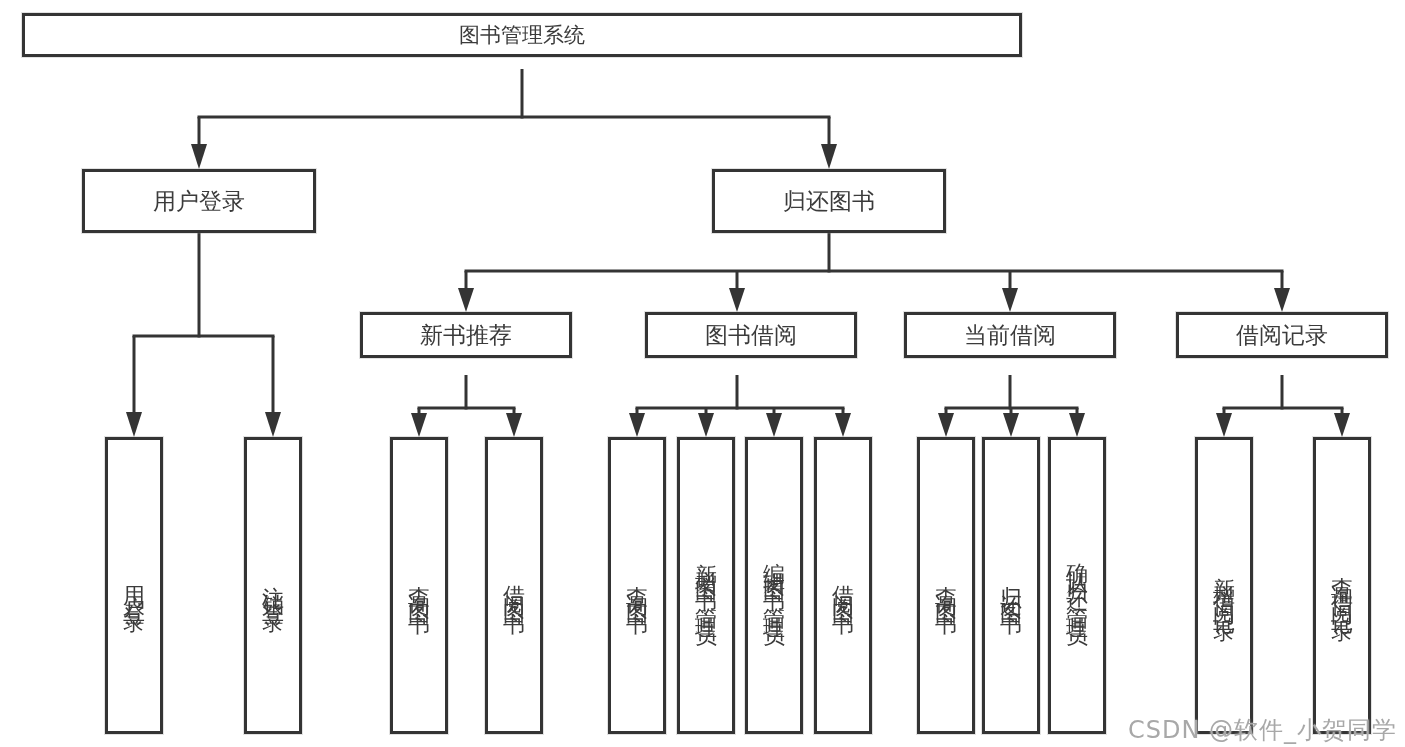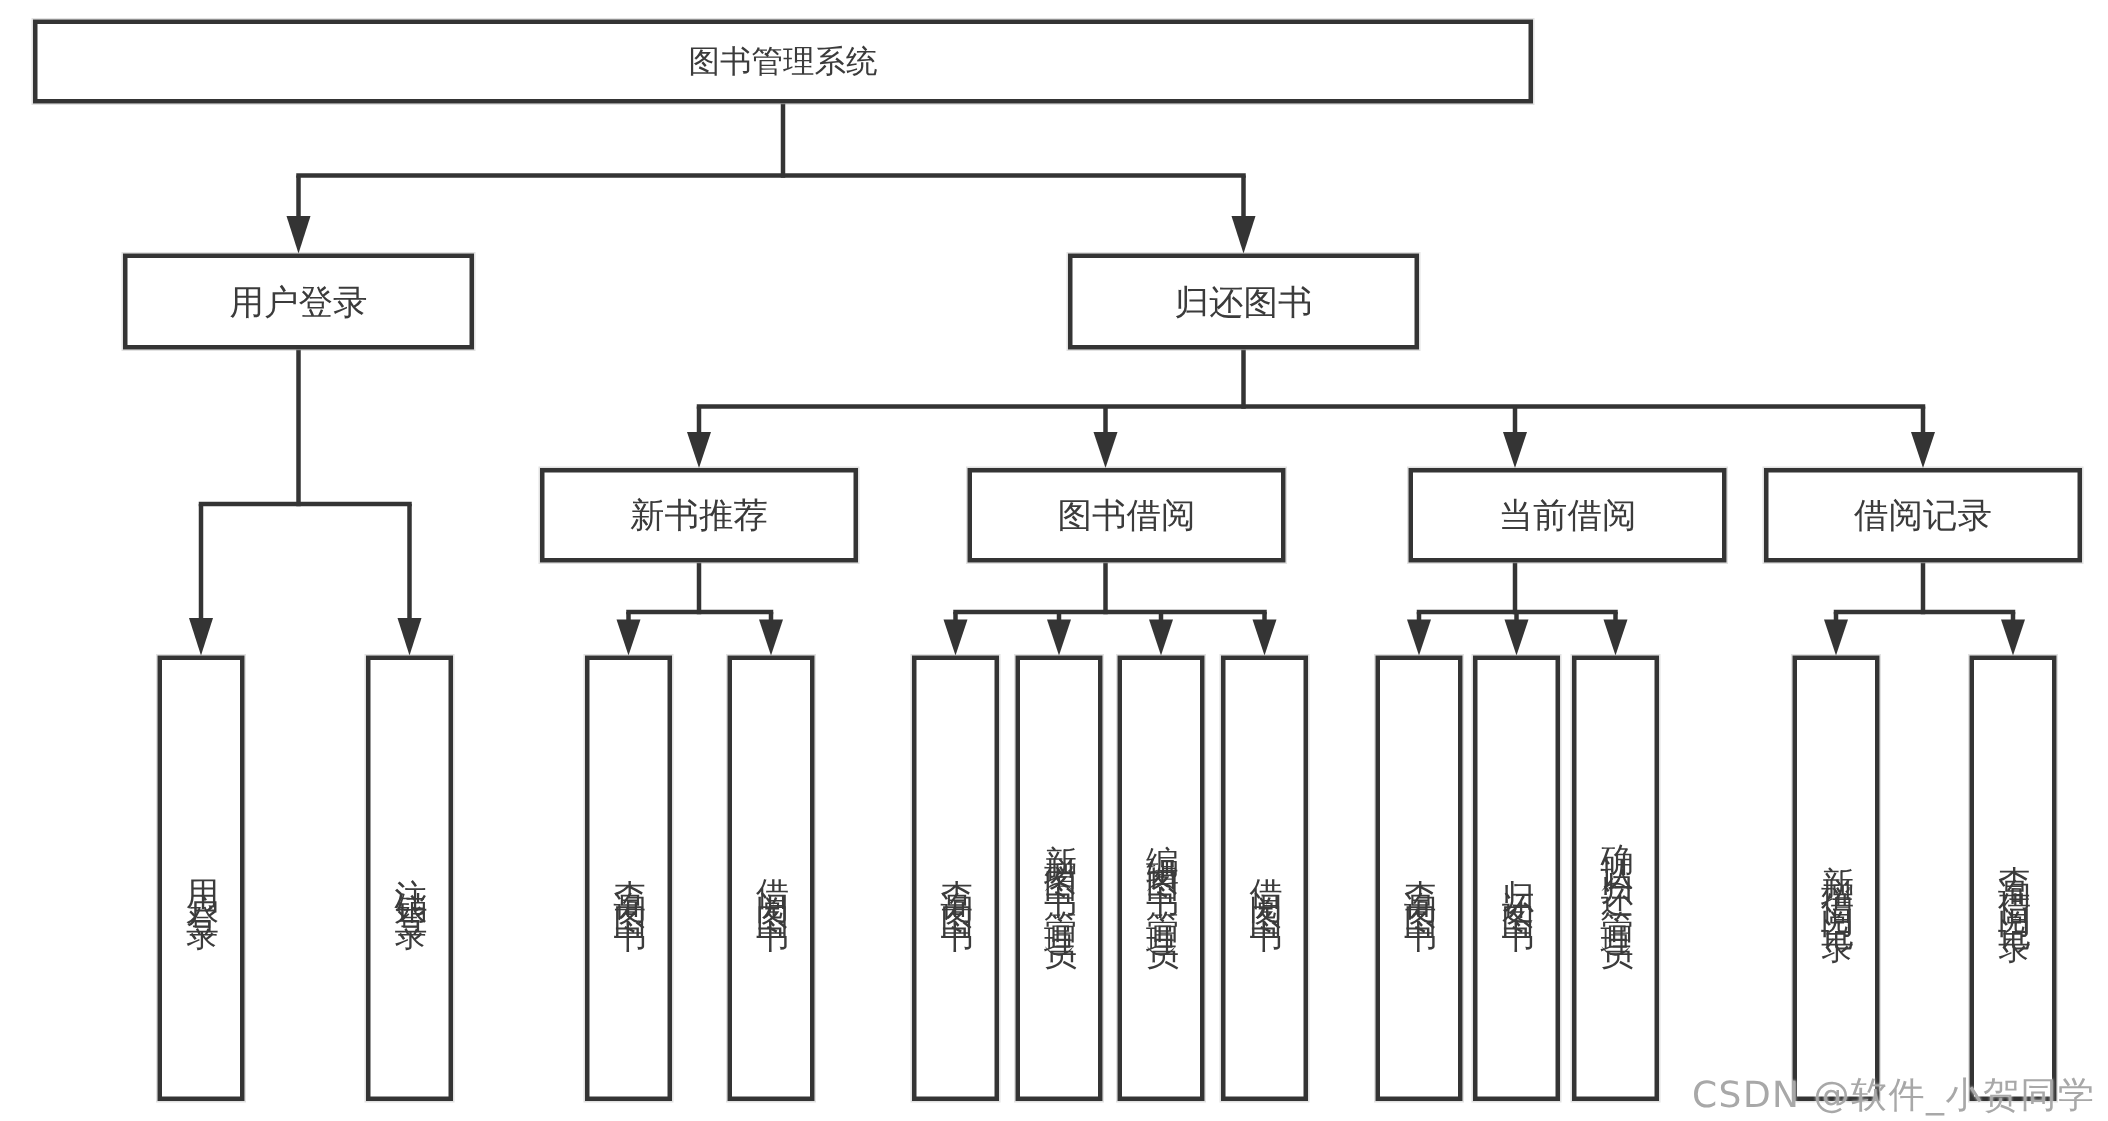--- a/index.html
+++ b/index.html
@@ -26,23 +26,23 @@
     position: absolute;
     box-sizing: border-box;
     border: 3px solid #343434;
     background: #ffffff;
     display: flex;
     align-items: center;
     justify-content: center;
     color: #3b3b3b;
     box-shadow: 0 0 0 1px rgba(140,140,140,0.25);
   }
-  .root-box   { left: 22px;  top: 13px;  width: 1000px; height: 56px; font-size: 21px; }
+  .root-box   { left: 22px;  top: 13px;  width: 1000px; height: 44px; font-size: 21px; }
   .l2-box     { height: 64px; width: 234px; top: 169px; font-size: 23px; }
-  .l3-box     { height: 63px; width: 212px; top: 312px; font-size: 23px; }
+  .l3-box     { height: 46px; width: 212px; top: 312px; font-size: 23px; }
   .leaf-box   { width: 58px; top: 437px; height: 297px; }
   .vtext {
     writing-mode: vertical-lr;
     text-orientation: mixed;
     font-size: 22px;
     letter-spacing: 9px;
     line-height: 1;
     white-space: nowrap;
   }
   .watermark {
@@ -139,21 +139,21 @@
     </g>
   </svg>
 
   <div class="box root-box">图书管理系统</div>
 
   <div class="box l2-box" style="left:82px;">用户登录</div>
   <div class="box l2-box" style="left:712px;">归还图书</div>
 
   <div class="box l3-box" style="left:360px;">新书推荐</div>
   <div class="box l3-box" style="left:645px;">图书借阅</div>
-  <div class="box l3-box" style="left:904px;margin-left:35px;">当前借阅</div>
+  <div class="box l3-box" style="left:904px;">当前借阅</div>
   <div class="box l3-box" style="left:1176px;">借阅记录</div>
 
   <div class="box leaf-box" style="left:105px;">
     <span class="vtext">用户登录</span>
   </div>
   <div class="box leaf-box" style="left:244px;">
     <span class="vtext">注销登录</span>
   </div>
 
   <div class="box leaf-box" style="left:390px;">

